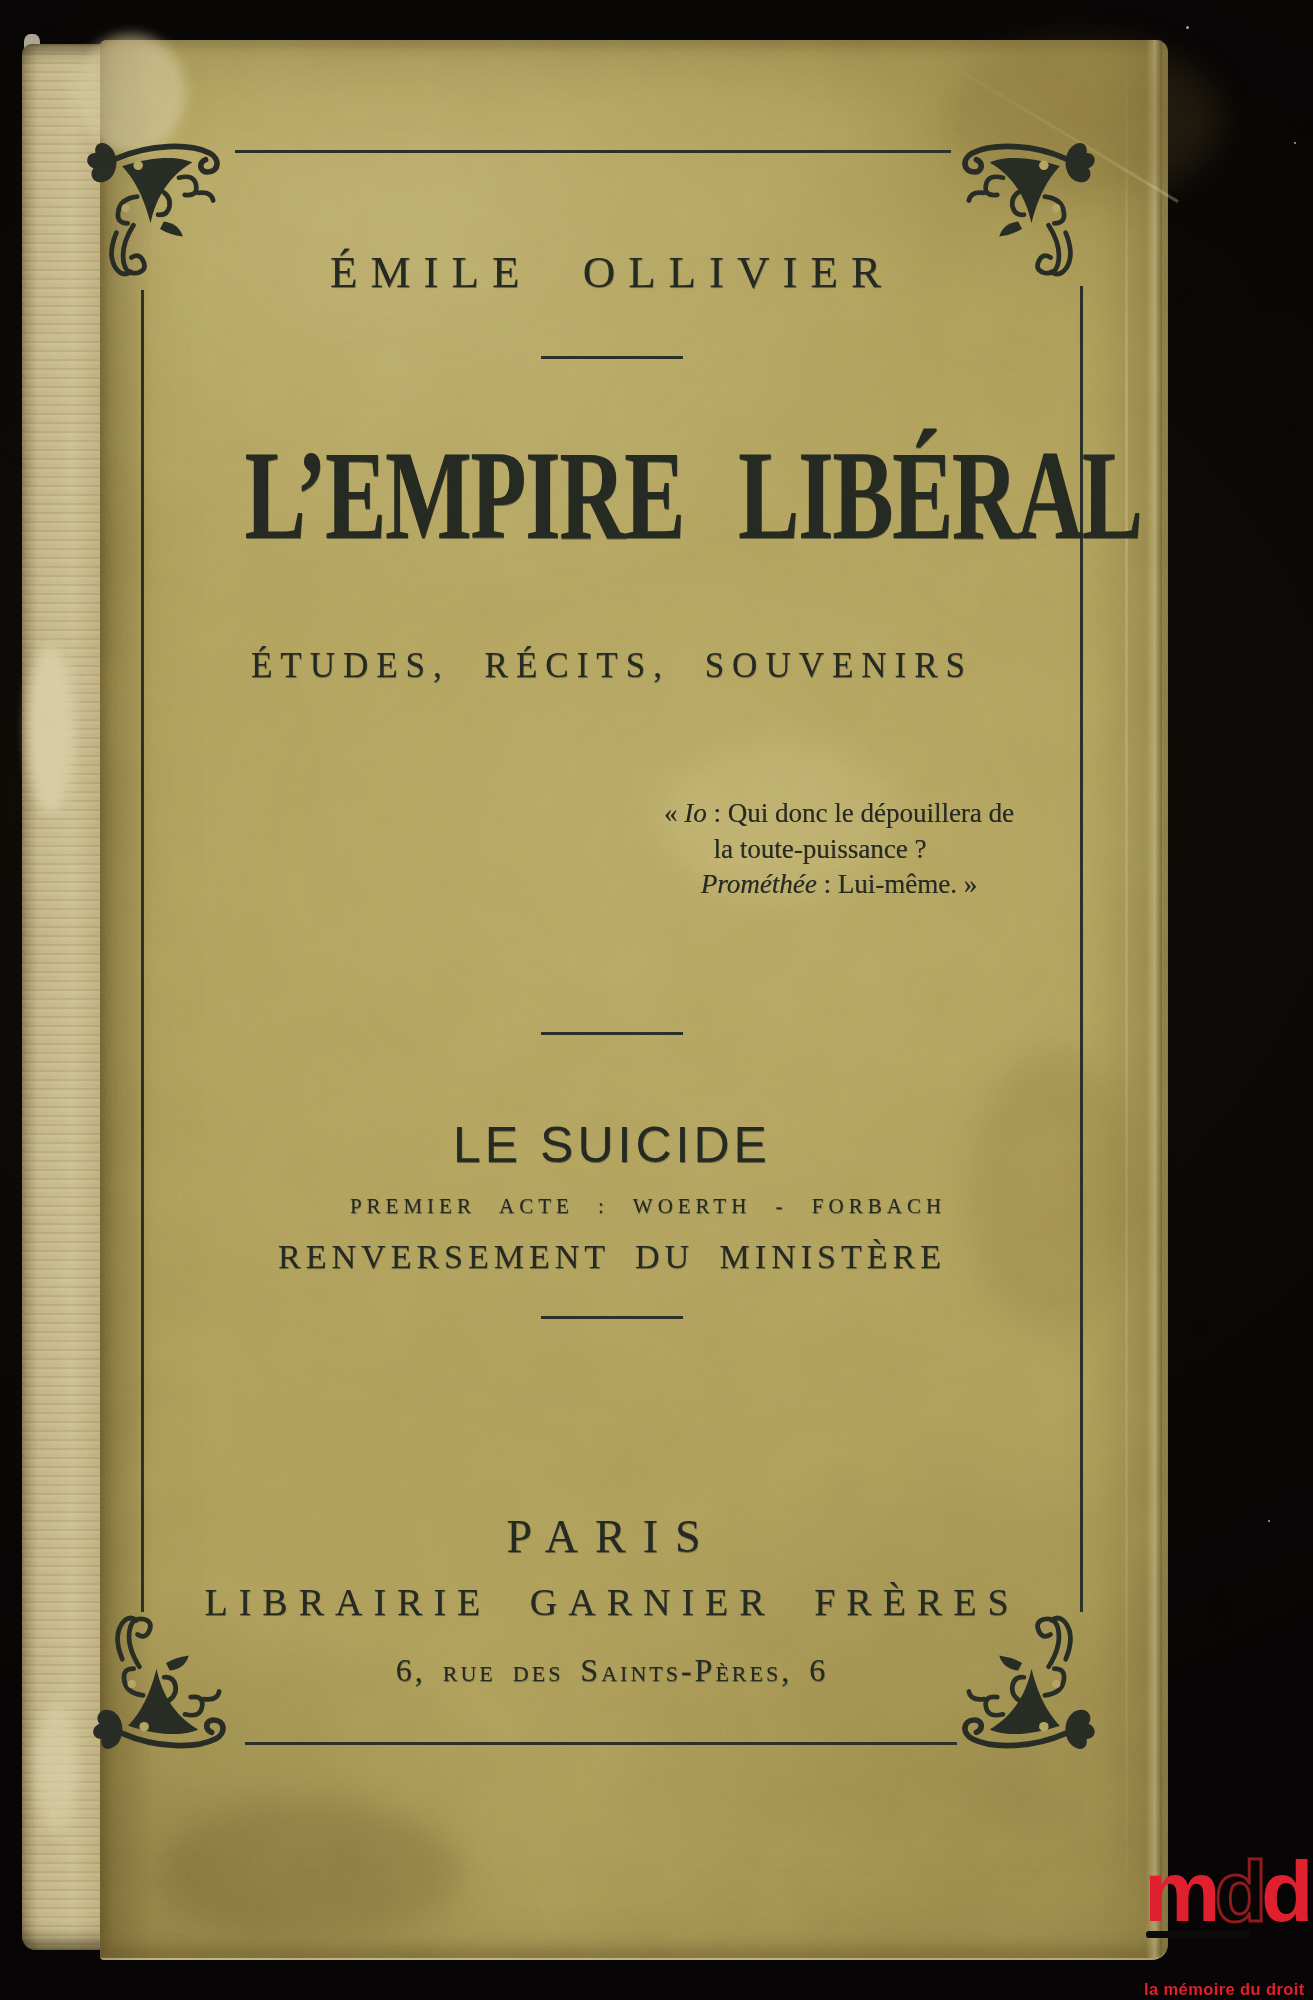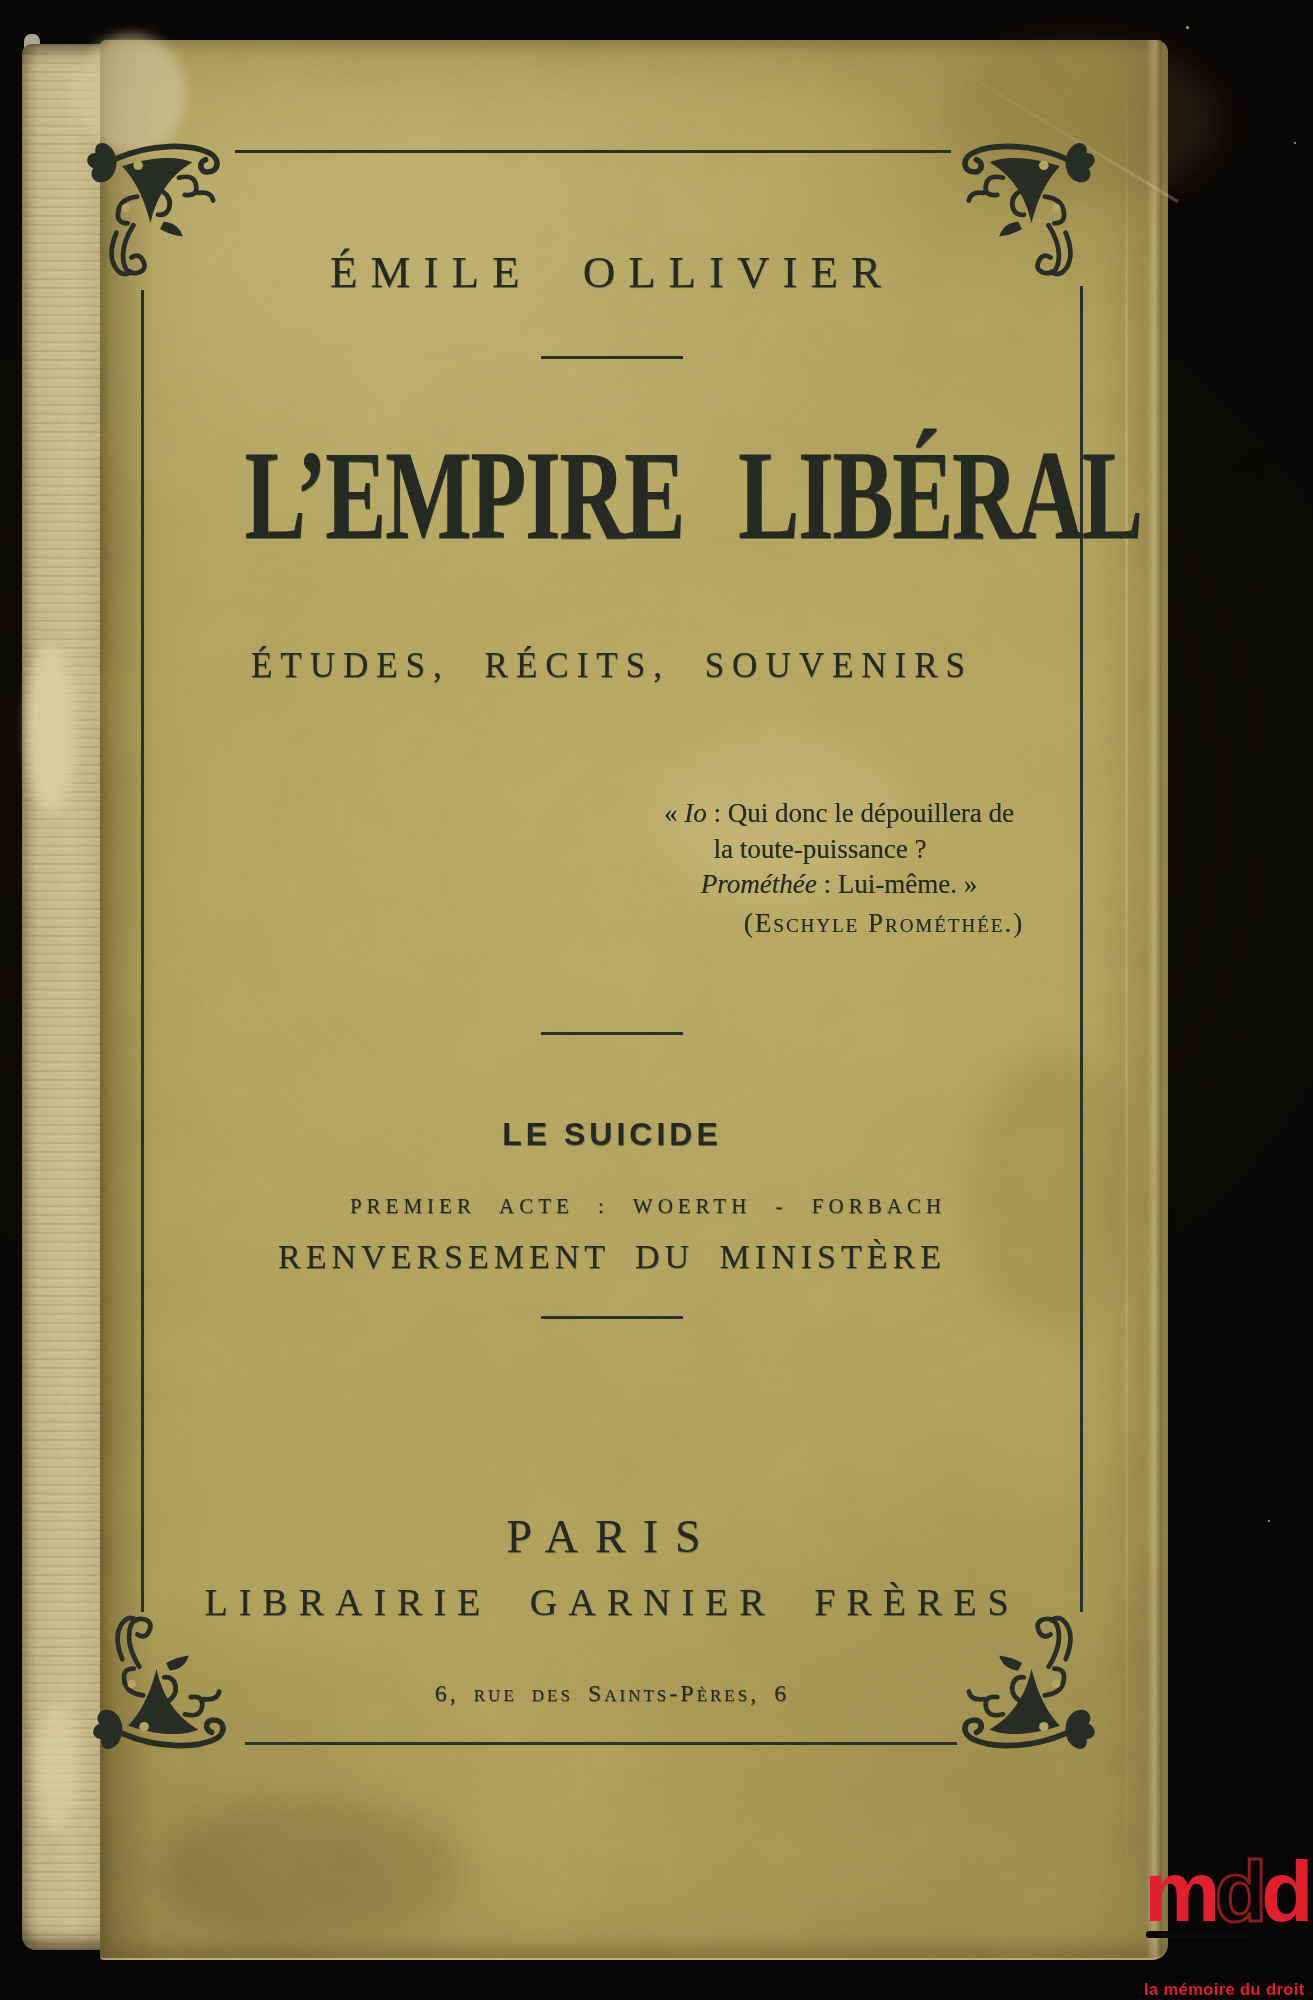--- a/index.html
+++ b/index.html
@@ -70,26 +70,26 @@
   .rule{position:absolute;left:512px;transform:translateX(-50%);width:142px;height:3px;background:#2b3027;}
   .rule1{top:316px;} .rule2{top:992px;} .rule3{top:1276px;}
   .title{top:394px;font-size:118px;font-weight:bold;line-height:1.05;letter-spacing:-2px;word-spacing:42px;
          transform:scale(.78,1.08);transform-origin:50% 50%;white-space:nowrap;}
   .subtitle{top:606px;font-size:35px;letter-spacing:8px;word-spacing:18px;}
   .quote{position:absolute;left:470px;top:756px;width:500px;font-size:27px;line-height:1.32;
          text-align:center;color:#242921;text-shadow:.4px .4px .6px rgba(38,42,33,.5);}
   .q-indent{text-indent:38px;}
   .q-attrib{text-indent:128px;font-variant:small-caps;letter-spacing:2px;margin-top:3px;}
   .quote i{font-style:italic;}
-  .part-title{top:1076px;font-family:"Liberation Sans",sans-serif;font-weight:bold;font-size:32px;letter-spacing:4px;}
+  .part-title{top:1076px;font-family:"Liberation Sans",sans-serif;font-weight:normal;font-size:50px;letter-spacing:4px;}
   .part-line1{top:1154px;font-size:21px;letter-spacing:5px;word-spacing:14px;padding-left:36px;}
   .part-line2{top:1198px;font-size:34px;letter-spacing:5px;word-spacing:12px;}
   .city{top:1470px;font-size:46px;letter-spacing:17px;}
   .publisher{top:1540px;font-size:38px;letter-spacing:11px;word-spacing:18px;}
-  .address{top:1612px;font-size:24px;font-variant:small-caps;letter-spacing:3px;word-spacing:6px;margin-top:28px;}
+  .address{top:1612px;font-size:32px;font-variant:small-caps;letter-spacing:3px;word-spacing:6px;}
 
   
   .noise{position:absolute;inset:0;width:100%;height:100%;mix-blend-mode:multiply;opacity:.13;pointer-events:none;}
   .noise2{position:absolute;inset:0;width:100%;height:100%;mix-blend-mode:overlay;opacity:.09;pointer-events:none;}
 
   
   .mdd{position:absolute;right:3px;bottom:1px;width:166px;font-family:"Liberation Sans",sans-serif;}
   .mdd-letters{font-size:86px;font-weight:bold;line-height:.80;letter-spacing:-6px;color:#e0202e;}
   .mdd .d-outline{color:transparent;-webkit-text-stroke:3px #8d1c1c;}
   .mdd-bar{width:104px;height:7px;background:#0d0b09;margin:5px 0 4px 2px;border-radius:3px;}
@@ -158,21 +158,20 @@
 
     <div class="tx author">ÉMILE OLLIVIER</div>
     <div class="rule rule1"></div>
     <div class="tx title">L’EMPIRE LIBÉRAL</div>
     <div class="tx subtitle">ÉTUDES, RÉCITS, SOUVENIRS</div>
 
     <div class="quote">
       <div class="q-line q-indent"><span>« </span><i>Io</i><span> : Qui donc le dépouillera de</span></div>
       <div class="q-line">la toute-puissance ?</div>
       <div class="q-line q-indent"><i>Prométhée</i><span> : Lui-même. »</span></div>
-      <div class="q-line q-attrib">(Eschyle Prométhée.)</div>
     </div>
 
     <div class="rule rule2"></div>
     <div class="tx part-title">LE SUICIDE</div>
     <div class="tx part-line1">PREMIER ACTE : WOERTH - FORBACH</div>
     <div class="tx part-line2">RENVERSEMENT DU MINISTÈRE</div>
     <div class="rule rule3"></div>
 
     <div class="tx city">PARIS</div>
     <div class="tx publisher">LIBRAIRIE GARNIER FRÈRES</div>

